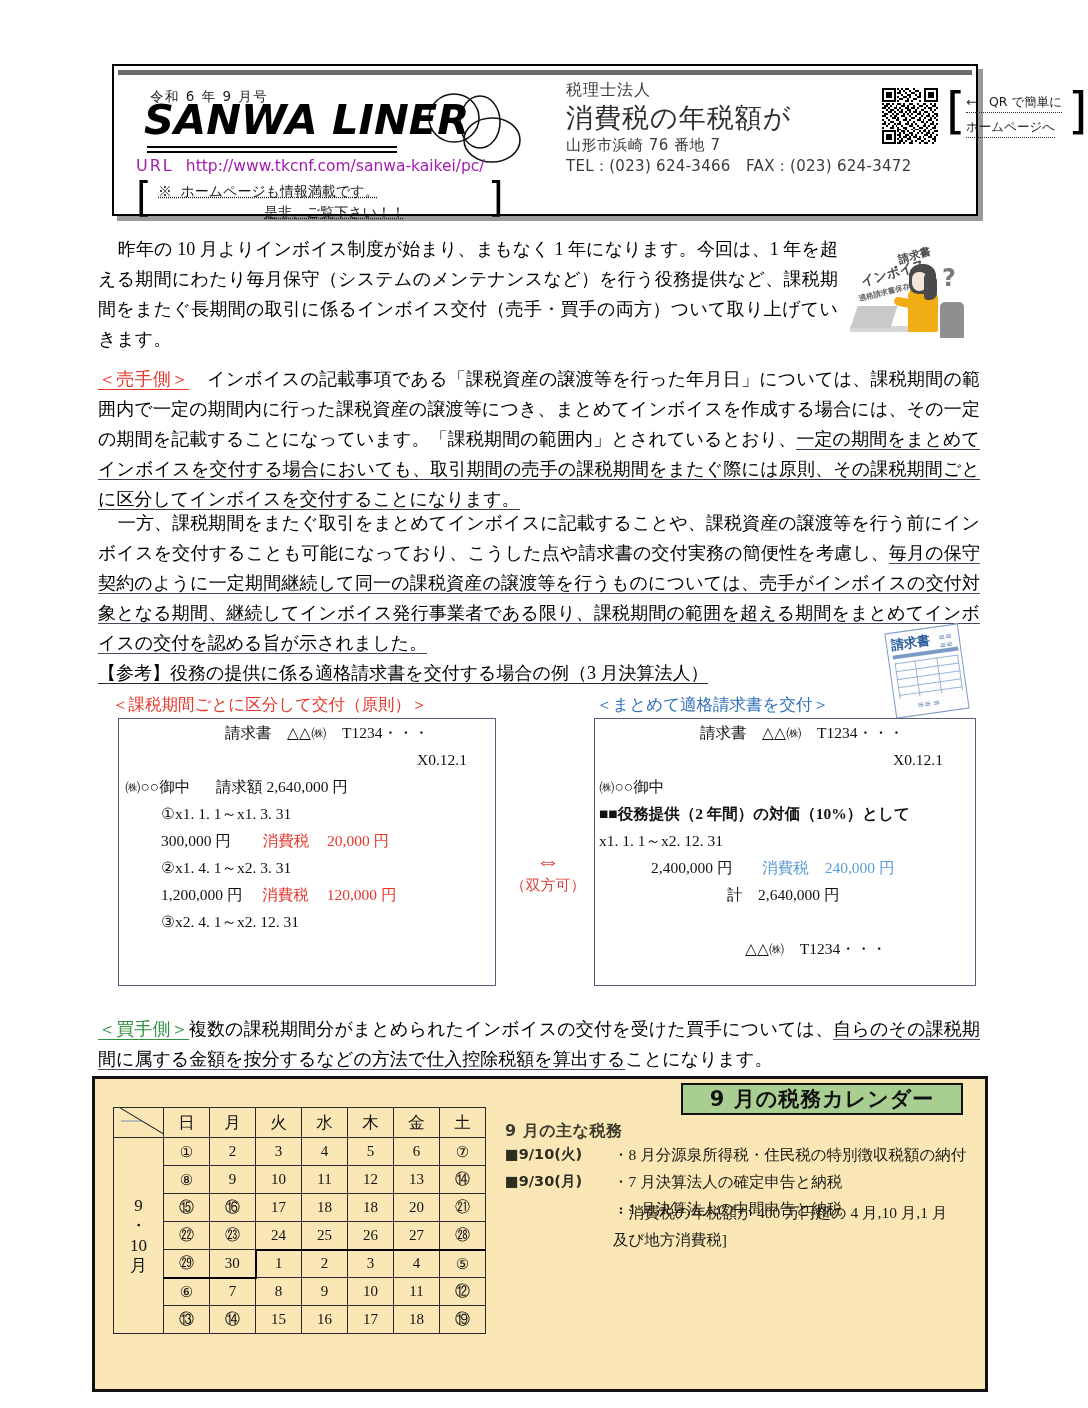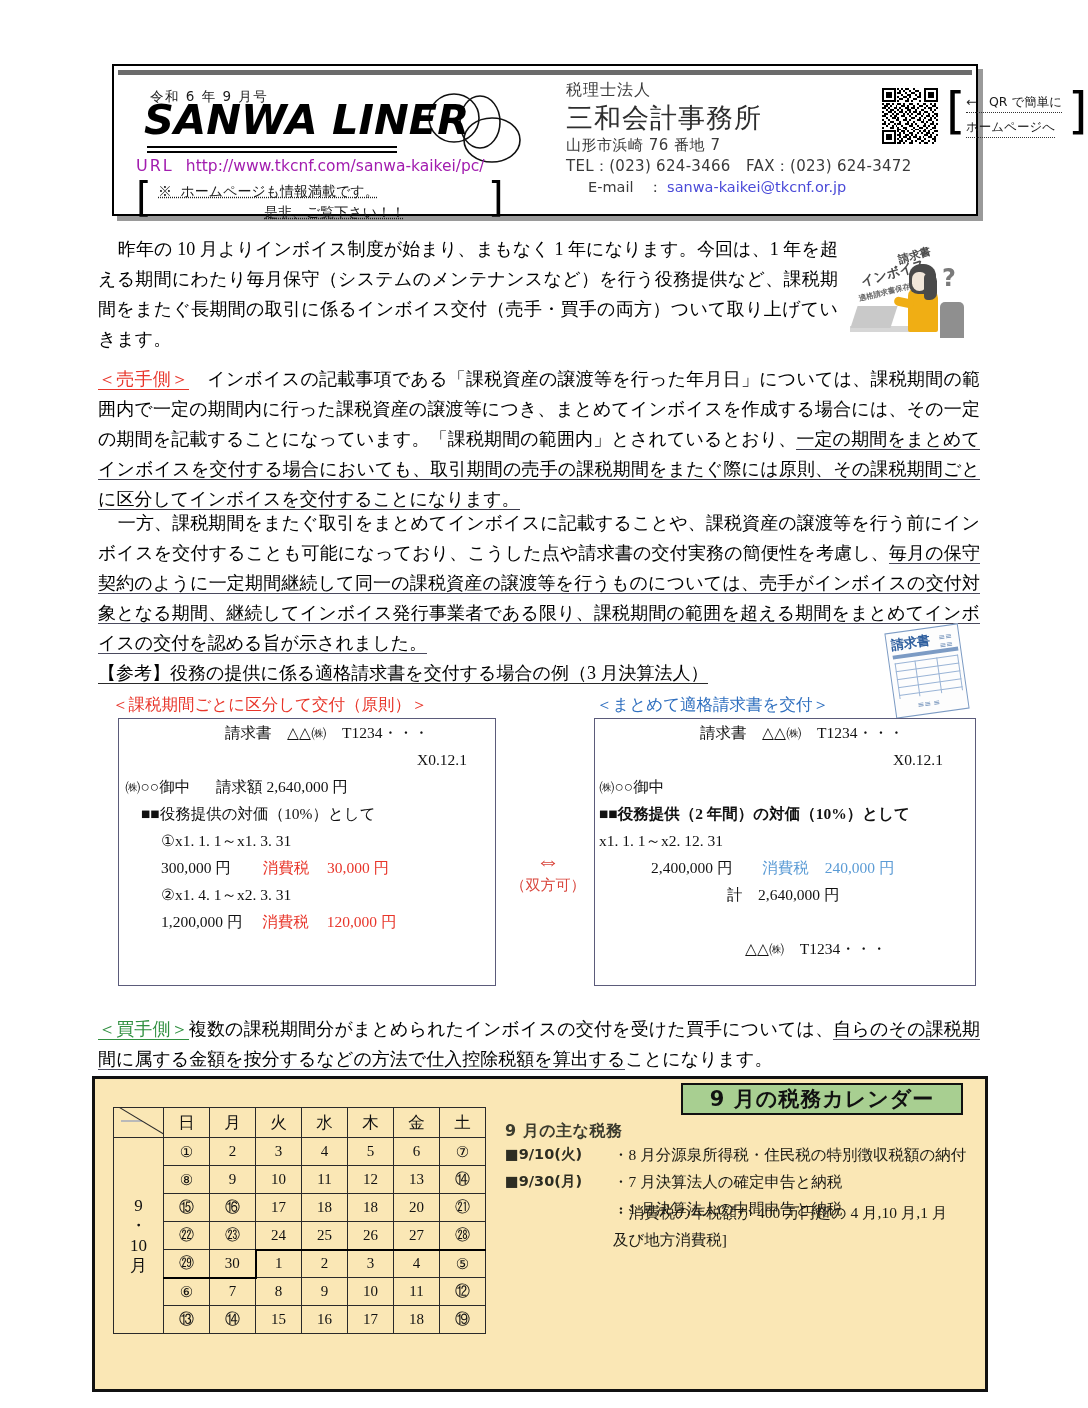--- a/index.html
+++ b/index.html
@@ -325,27 +325,23 @@
 
   <div class="hp-note">
     <span class="brk l">[</span>
     <span class="brk r">]</span>
     <span class="l1 ul">※ ホームページも情報満載です。</span>
     <span class="l2 ul">是非、ご覧下さい！！</span>
   </div>
 
   <div class="firm-block">
     <div class="firm-kind">税理士法人</div>
-    <div class="firm-name">三和会計事務所</div>
+    <div class="firm-name">消費税の年税額が</div>
     <div class="firm-addr">山形市浜崎 76 番地 7</div>
     <div class="firm-tel">TEL：(023) 624-3466　FAX：(023) 624-3472</div>
-    <div class="firm-mail">
-      <span>E-mail　：</span>
-      <span class="addr">sanwa-kaikei@tkcnf.or.jp</span>
-    </div>
   </div>
 
   <div class="qr">
     <svg width="56" height="56" viewBox="0 0 29 29" shape-rendering="crispEdges">
       <rect width="29" height="29" fill="#fff"></rect>
       <g fill="#000">
         <rect x="0" y="0" width="7" height="1"></rect>
           <rect x="0" y="0" width="1" height="7"></rect>
         <rect x="6" y="0" width="1" height="7"></rect>
           <rect x="0" y="6" width="7" height="1"></rect>
@@ -628,36 +624,36 @@
 <div class="subhead sub-left">＜課税期間ごとに区分して交付（原則）＞</div>
 <div class="subhead sub-right">＜まとめて適格請求書を交付＞</div>
 
 <div class="inv-box inv-left">
   <div class="inv-row" style="text-align:center;padding-left:40px;">請求書　△△㈱　T1234・・・</div>
   <div class="inv-row" style="text-align:right;padding-right:28px;">X0.12.1</div>
   <div class="inv-row" style="padding-left:6px;">
     <span>㈱○○御中</span>
     <span style="margin-left:22px;">請求額 2,640,000 円</span>
   </div>
-  <div class="inv-row" style="padding-left:22px;">■■役務提供の対価（10%）として</div>
 
   <div class="inv-row" style="padding-left:42px;">①x1. 1. 1～x1. 3. 31</div>
   <div class="inv-row" style="padding-left:42px;">
     <span>300,000 円</span>
     <span class="red" style="margin-left:28px;">消費税</span>
-    <span class="red" style="margin-left:14px;">30,000 円</span>
+    <span class="red" style="margin-left:14px;">20,000 円</span>
   </div>
 
   <div class="inv-row" style="padding-left:42px;">②x1. 4. 1～x2. 3. 31</div>
   <div class="inv-row" style="padding-left:42px;">
     <span>1,200,000 円</span>
     <span class="red" style="margin-left:16px;">消費税</span>
     <span class="red" style="margin-left:14px;">120,000 円</span>
   </div>
 
+  <div class="inv-row" style="padding-left:42px;">③x2. 4. 1～x2. 12. 31</div>
 </div>
 
 <div class="swap">
   <div class="arr">⇔</div>
   <div class="txt">（双方可）</div>
 </div>
 
 <div class="inv-box inv-right">
   <div class="inv-row" style="text-align:center;padding-left:34px;">請求書　△△㈱　T1234・・・</div>
   <div class="inv-row" style="text-align:right;padding-right:32px;">X0.12.1</div>

